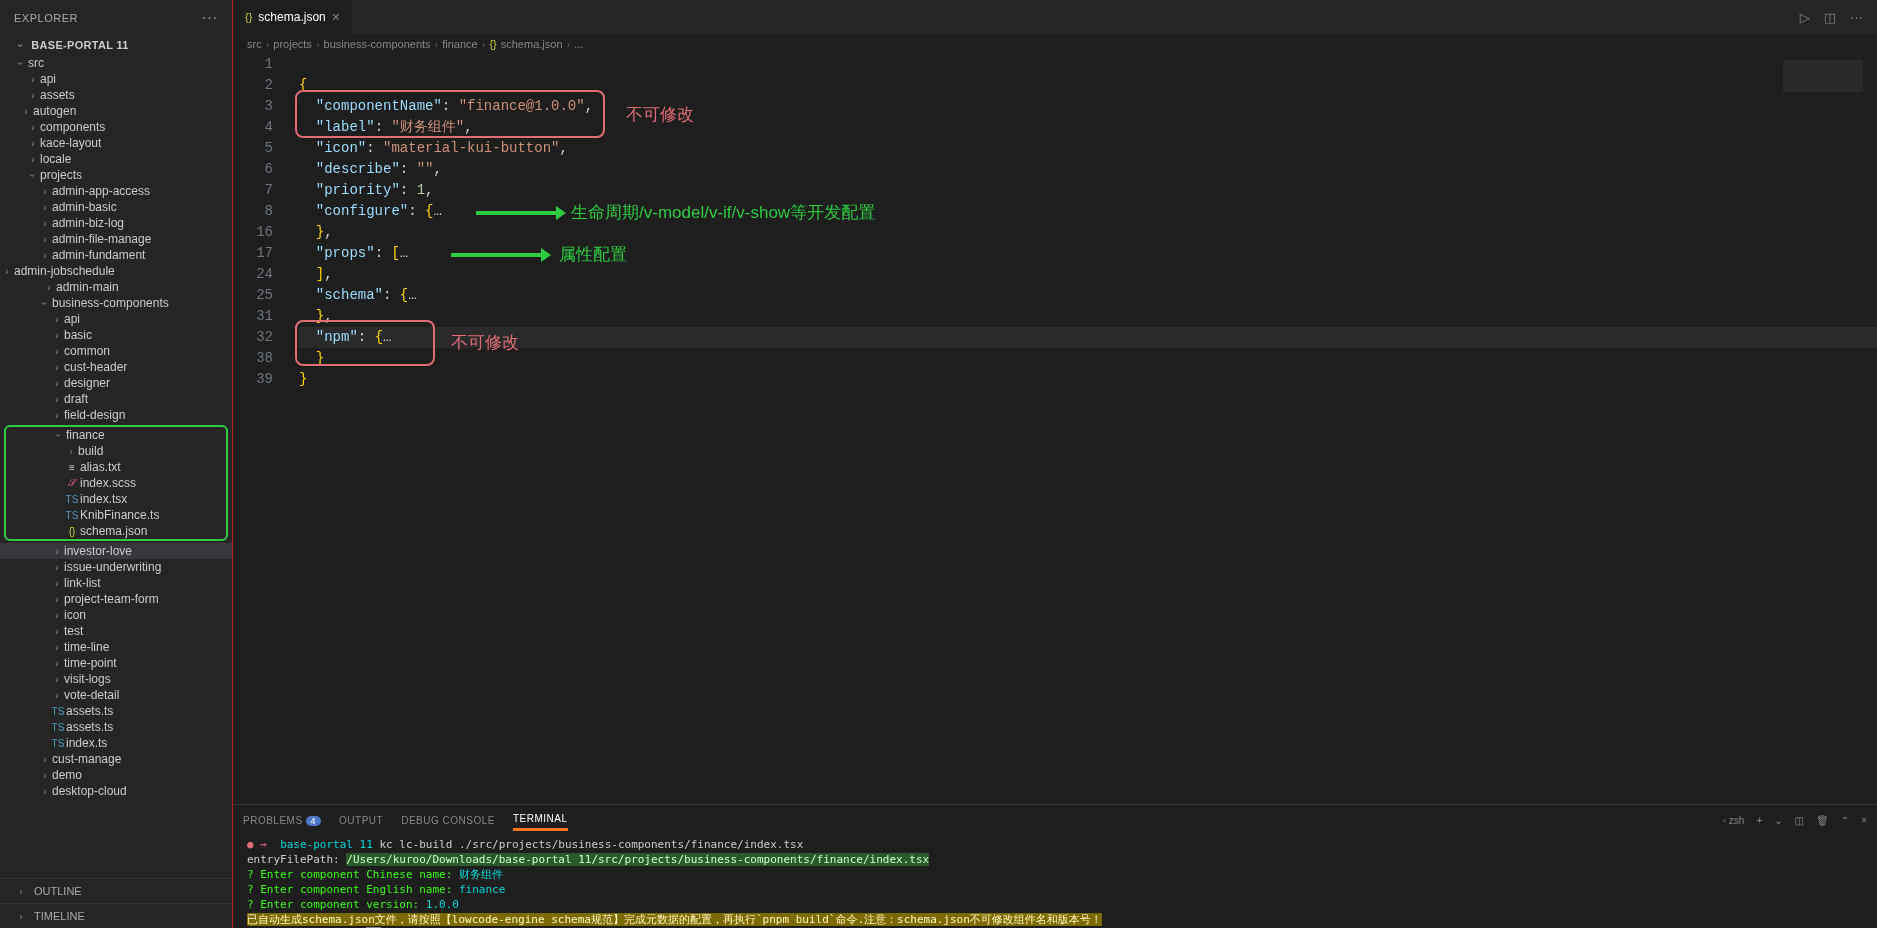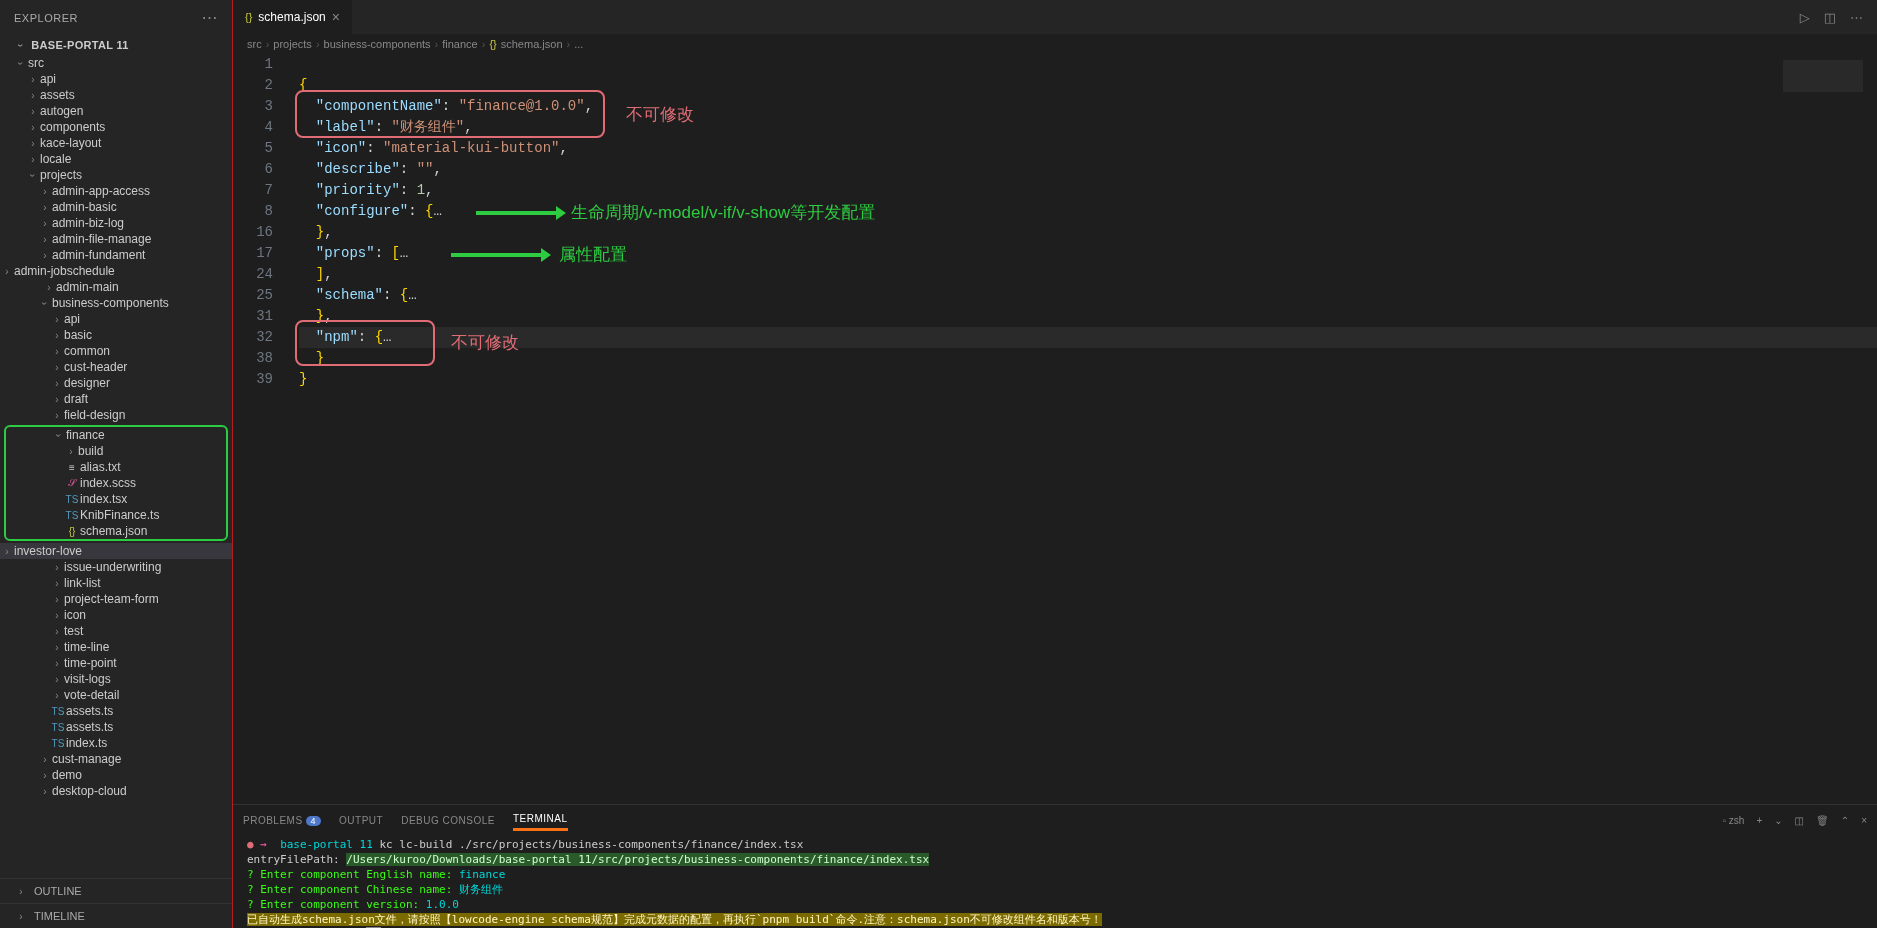--- a/index.html
+++ b/index.html
@@ -232,21 +232,21 @@
         <span class="tree-label">src</span>
       </div>
     <div class="tree-item" style="padding-left:26px">
         <span class="chevron right"></span>
         <span class="tree-label">api</span>
       </div>
     <div class="tree-item" style="padding-left:26px">
         <span class="chevron right"></span>
         <span class="tree-label">assets</span>
       </div>
-    <div class="tree-item" style="padding-left:26px">
+    <div class="tree-item" style="padding-left:19px">
         <span class="chevron right"></span>
         <span class="tree-label">autogen</span>
       </div>
     <div class="tree-item" style="padding-left:26px">
         <span class="chevron right"></span>
         <span class="tree-label">components</span>
       </div>
     <div class="tree-item" style="padding-left:26px">
         <span class="chevron right"></span>
         <span class="tree-label">kace-layout</span>
@@ -342,21 +342,21 @@
         </div>
       <div class="tree-item" style="padding-left:58px">
           <span class="file-icon" style="color:#519aba">TS</span>
           <span class="tree-label">KnibFinance.ts</span>
         </div>
       <div class="tree-item" style="padding-left:58px">
           <span class="file-icon" style="color:#cbcb41">{}</span>
           <span class="tree-label">schema.json</span>
         </div>
     </div>
-    <div class="tree-item selected" style="">
+    <div class="tree-item selected" style="padding-left:50px">
         <span class="chevron right"></span>
         <span class="tree-label">investor-love</span>
       </div>
     <div class="tree-item" style="padding-left:50px">
         <span class="chevron right"></span>
         <span class="tree-label">issue-underwriting</span>
       </div>
     <div class="tree-item" style="padding-left:50px">
         <span class="chevron right"></span>
         <span class="tree-label">link-list</span>
@@ -521,20 +521,20 @@
         <span>⌄</span>
         <span>◫</span>
         <span>🗑</span>
         <span>⌃</span>
         <span>×</span>
       </div>
     </div>
     <div class="terminal">
       <div><span class="term-red">●</span> <span class="term-arrow">→</span>&nbsp;&nbsp;<span class="term-cyan">base-portal 11</span> <span>kc lc-build ./src/projects/business-components/finance/index.tsx</span></div>
       <div><span>entryFilePath: </span><span class="term-path-hl">/Users/kuroo/Downloads/base-portal 11/src/projects/business-components/finance/index.tsx</span></div>
+      <div><span class="term-prompt">? Enter component Chinese name: </span><span class="term-cyan">财务组件</span></div>
       <div><span class="term-prompt">? Enter component English name: </span><span class="term-cyan">finance</span></div>
-      <div><span class="term-prompt">? Enter component Chinese name: </span><span class="term-cyan">财务组件</span></div>
       <div><span class="term-prompt">? Enter component version: </span><span class="term-cyan">1.0.0</span></div>
       <div><span class="term-warn-hl">已自动生成schema.json文件，请按照【lowcode-engine schema规范】完成元数据的配置，再执行`pnpm build`命令.注意：schema.json不可修改组件名和版本号！</span></div>
       <div><span class="term-arrow">→</span>&nbsp;&nbsp;<span class="term-cyan">base-portal 11</span> <span style="border:1px solid #888;padding:0 3px">&nbsp;</span></div>
     </div>
   </div>
 </div>
 
 </body></html>

